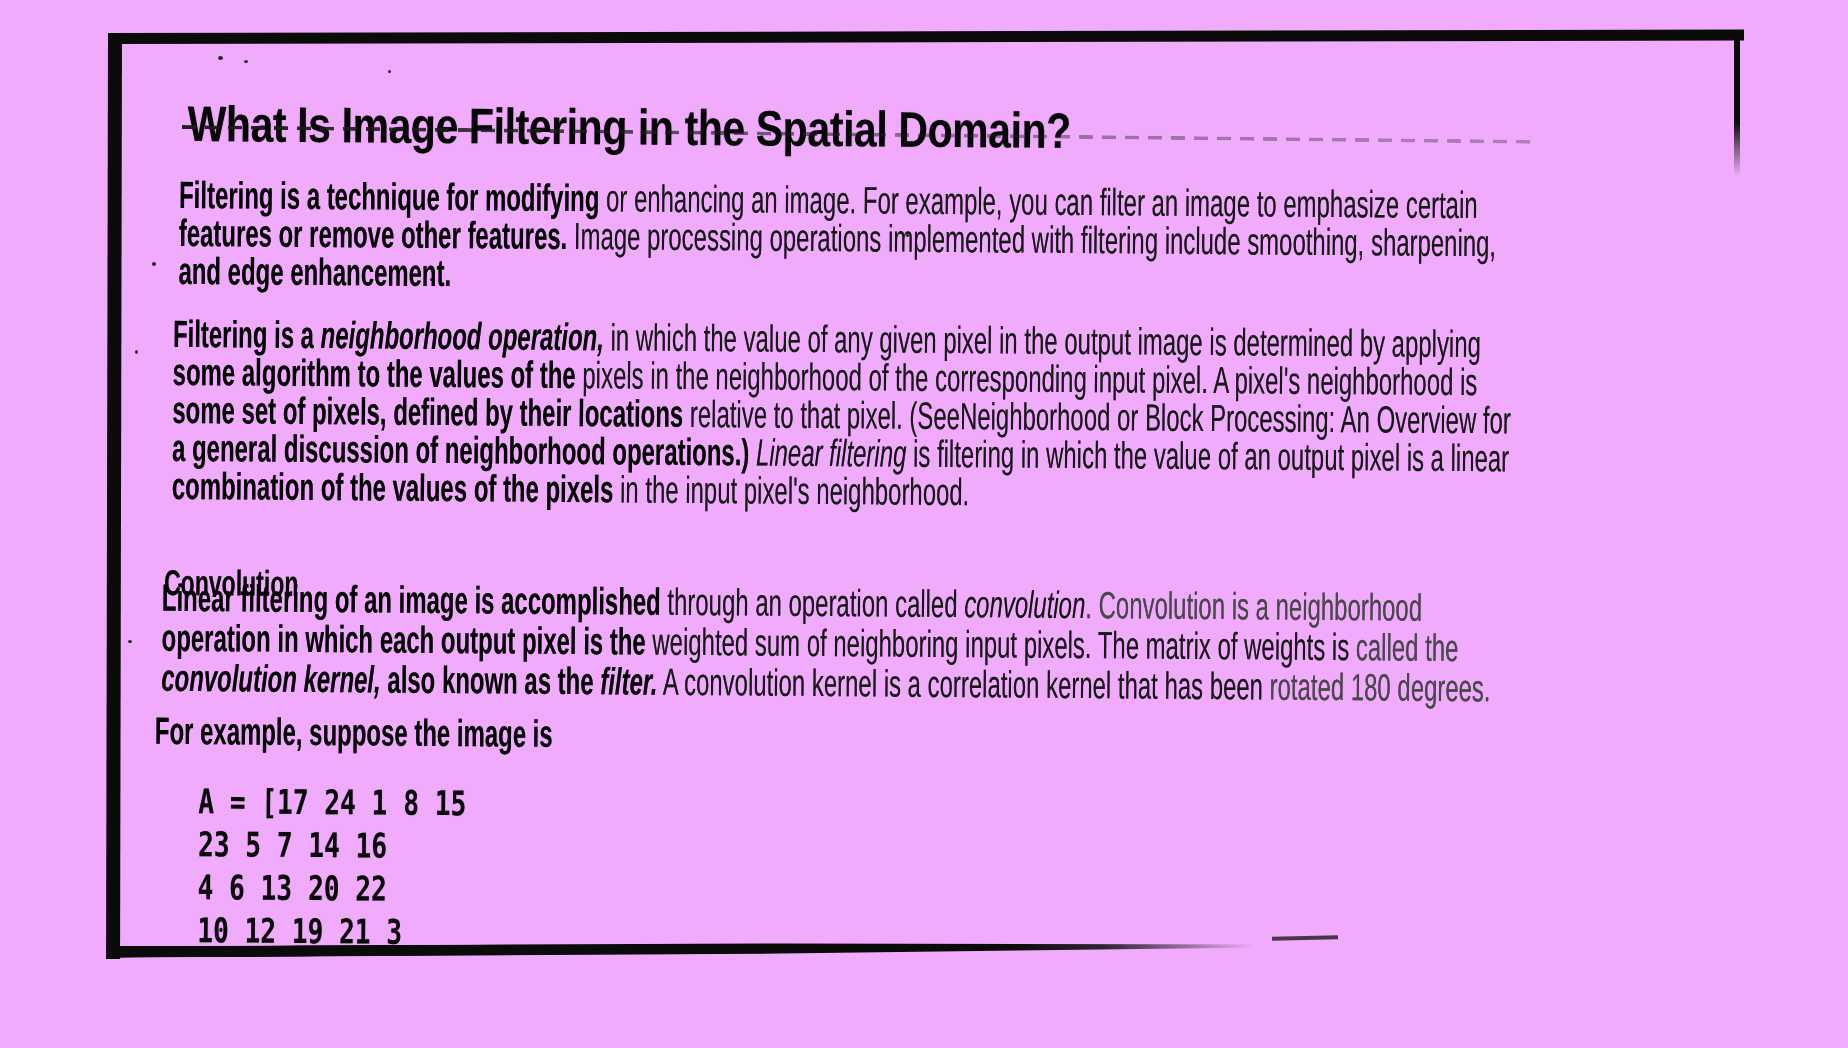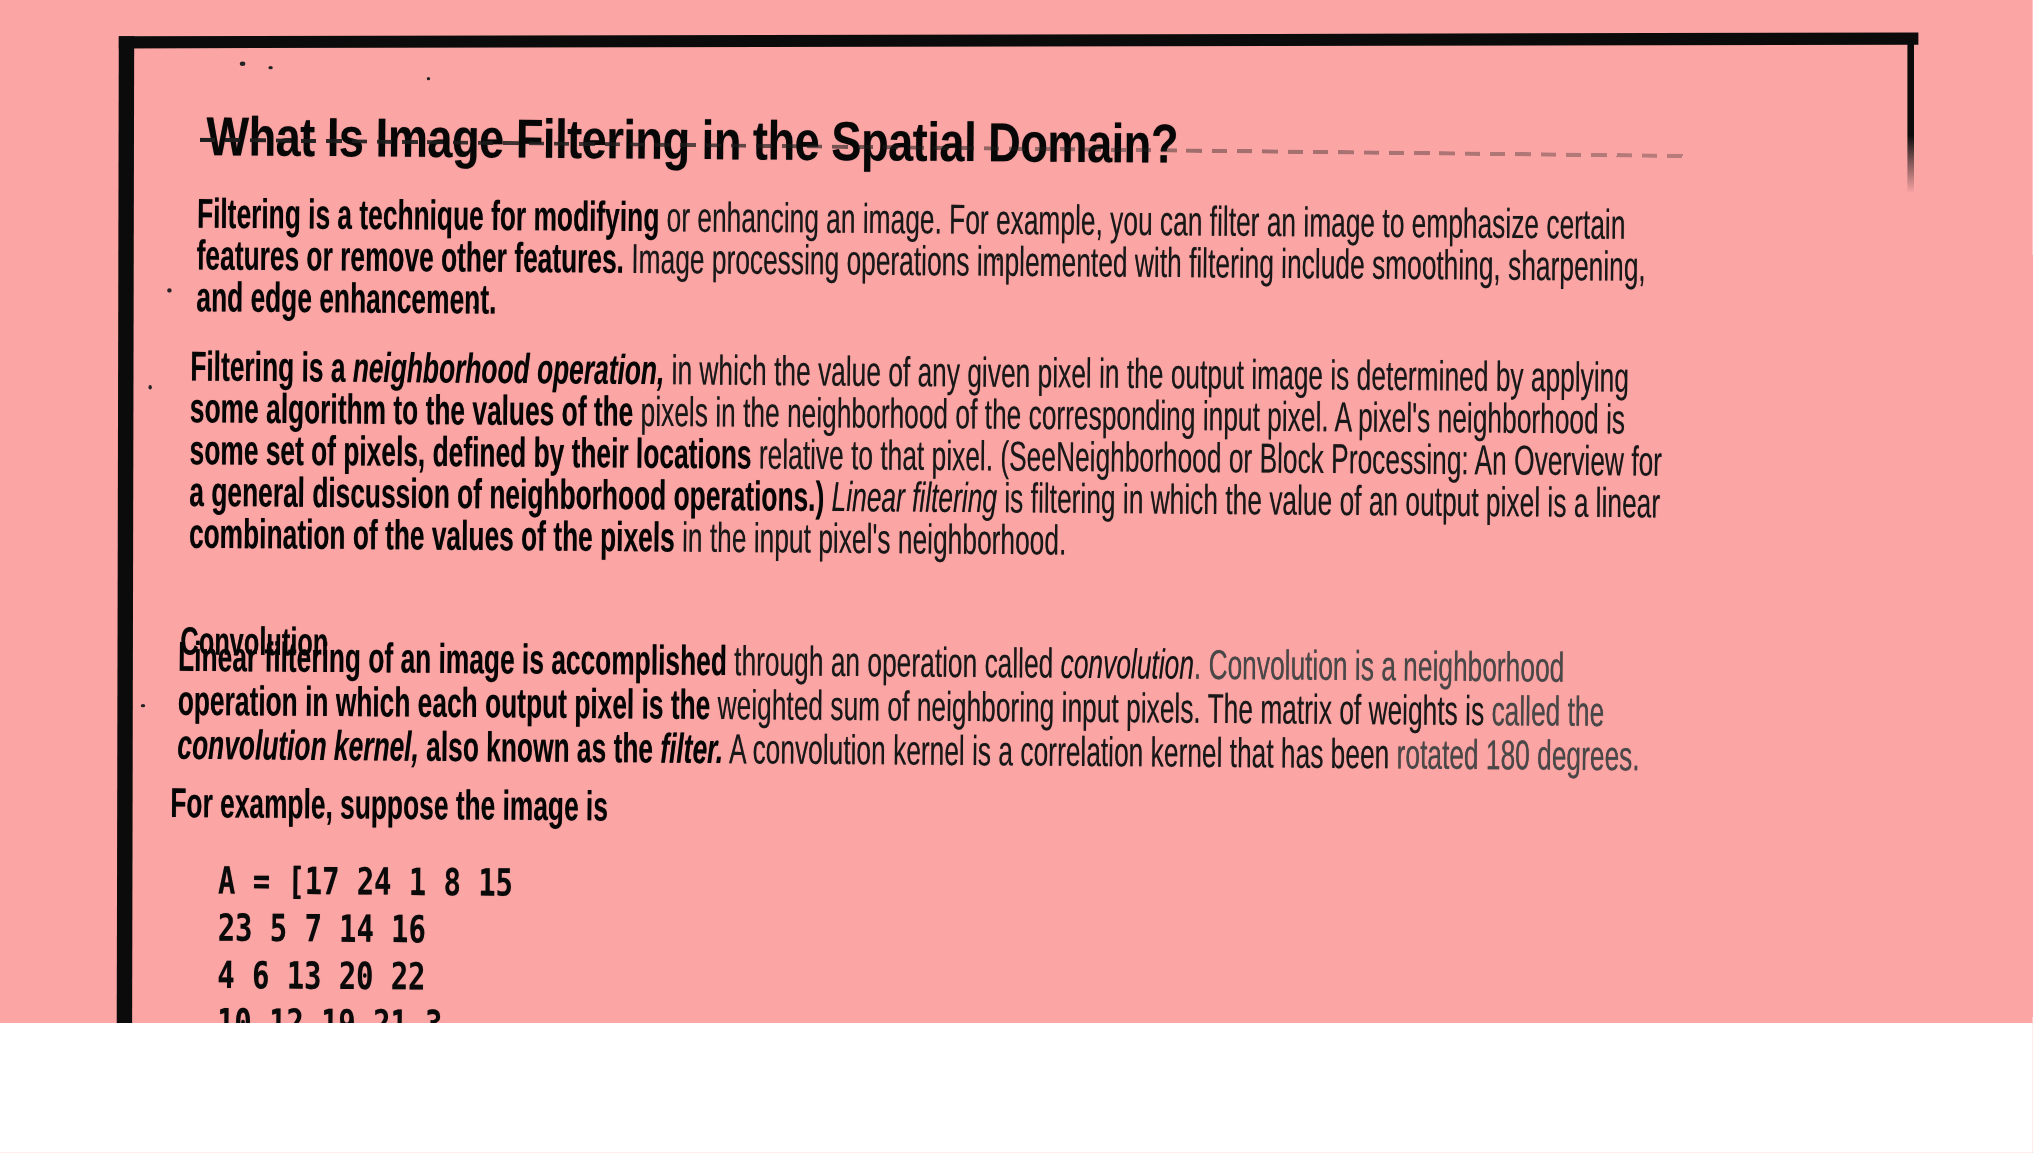--- a/index.html
+++ b/index.html
@@ -1,16 +1,16 @@
 <!DOCTYPE html>
 <html><head>
 <meta charset="utf-8">
 <style>
   html,body{margin:0;padding:0;background:#ffffff;}
-  #page{position:relative;width:1848px;height:930px;background:#fca5a5;overflow:hidden;
+  #page{position:relative;width:1848px;height:1048px;background:#f0abfc;overflow:hidden;
         font-family:"Liberation Sans",sans-serif;color:#151515;}
 
   
   .frame-top{position:absolute;left:108px;top:33px;width:1636px;height:11px;background:#0b0b0b;
              transform:rotate(-0.12deg);transform-origin:left center;}
   .frame-left{position:absolute;left:108px;top:33px;width:14px;height:926px;background:#0b0b0b;
               transform:rotate(0.12deg);transform-origin:top center;}
   .frame-right{position:absolute;left:1734px;top:36px;width:6px;height:140px;
                background:linear-gradient(180deg,#0b0b0b 0%,#0b0b0b 62%,rgba(10,10,10,0.55) 78%,rgba(10,10,10,0) 100%);}
   .frame-bottom{position:absolute;left:110px;top:946px;width:1155px;height:12px;background:#0b0b0b;

